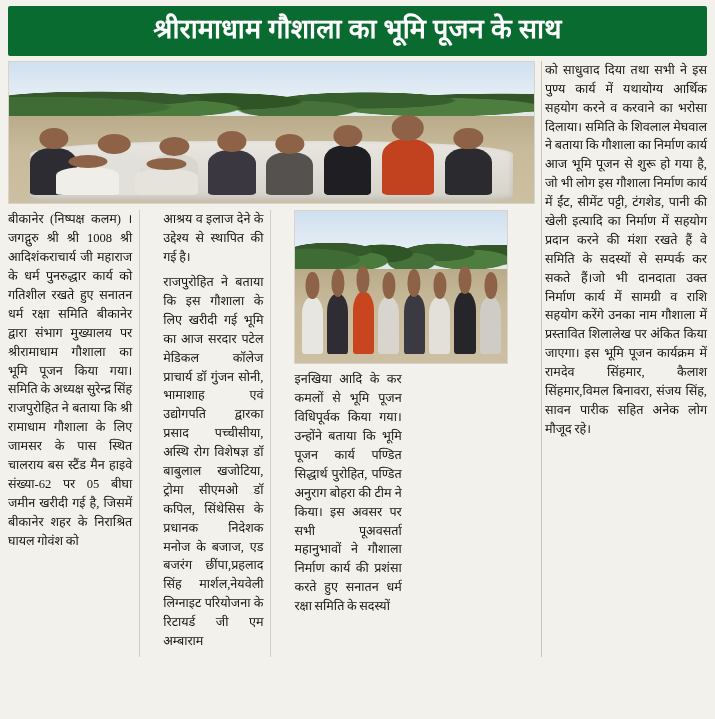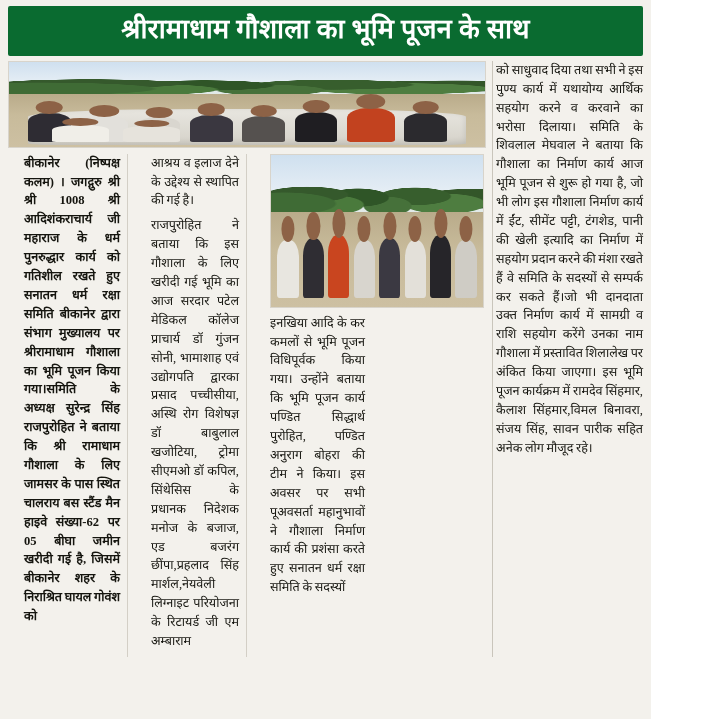--- a/index.html
+++ b/index.html
@@ -8,21 +8,21 @@
     background: #ffffff;
   }
   body {
     width: 715px;
     height: 719px;
     font-family: "Liberation Sans", sans-serif;
     overflow: hidden;
   }
   #page {
     position: relative;
-    width: 651px;
+    width: 715px;
     height: 719px;
     background: #f3f1ec;
     box-sizing: border-box;
     padding: 6px 8px 4px 8px;
   }
 
   
   .headline-banner {
     background: #0a6b30;
     border: 2px solid #0a6b30;
@@ -157,22 +157,21 @@
     text-align: justify;
     text-justify: inter-word;
     margin: 0 0 6px 0;
     word-spacing: -0.5px;
   }
   .right-col .para {
     font-size: 12.6px;
     line-height: 1.5;
   }
   .lead {
-    font-weight: bold;
-    margin-left: 16px;
+    font-weight: normal;
   }
 </style>
 </head>
 <body>
 
 <div id="page">
 
   <div class="headline-banner">
     <div class="headline-line">श्रीरामाधाम गौशाला का भूमि पूजन के साथ</div>
   </div>

